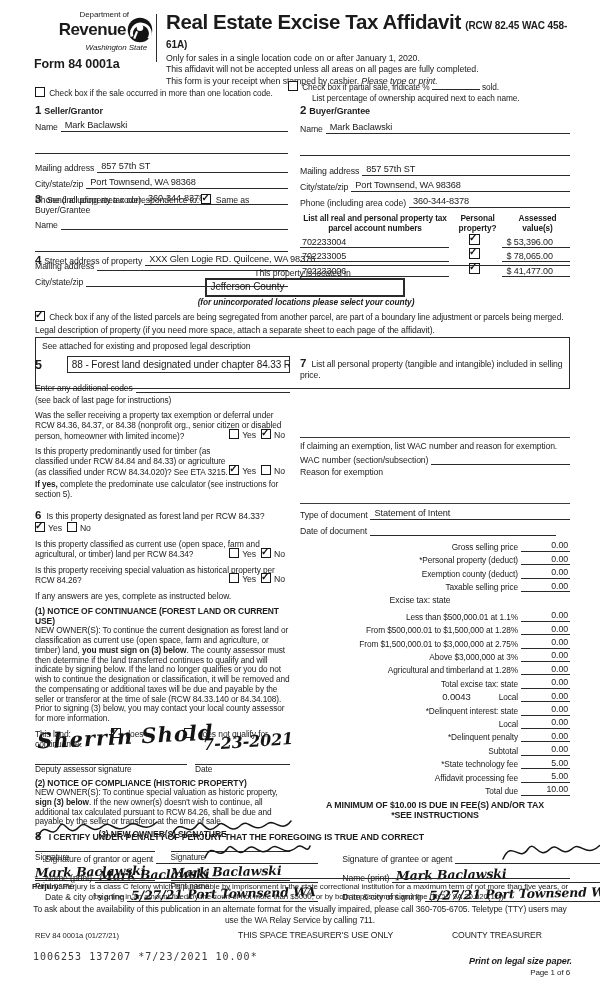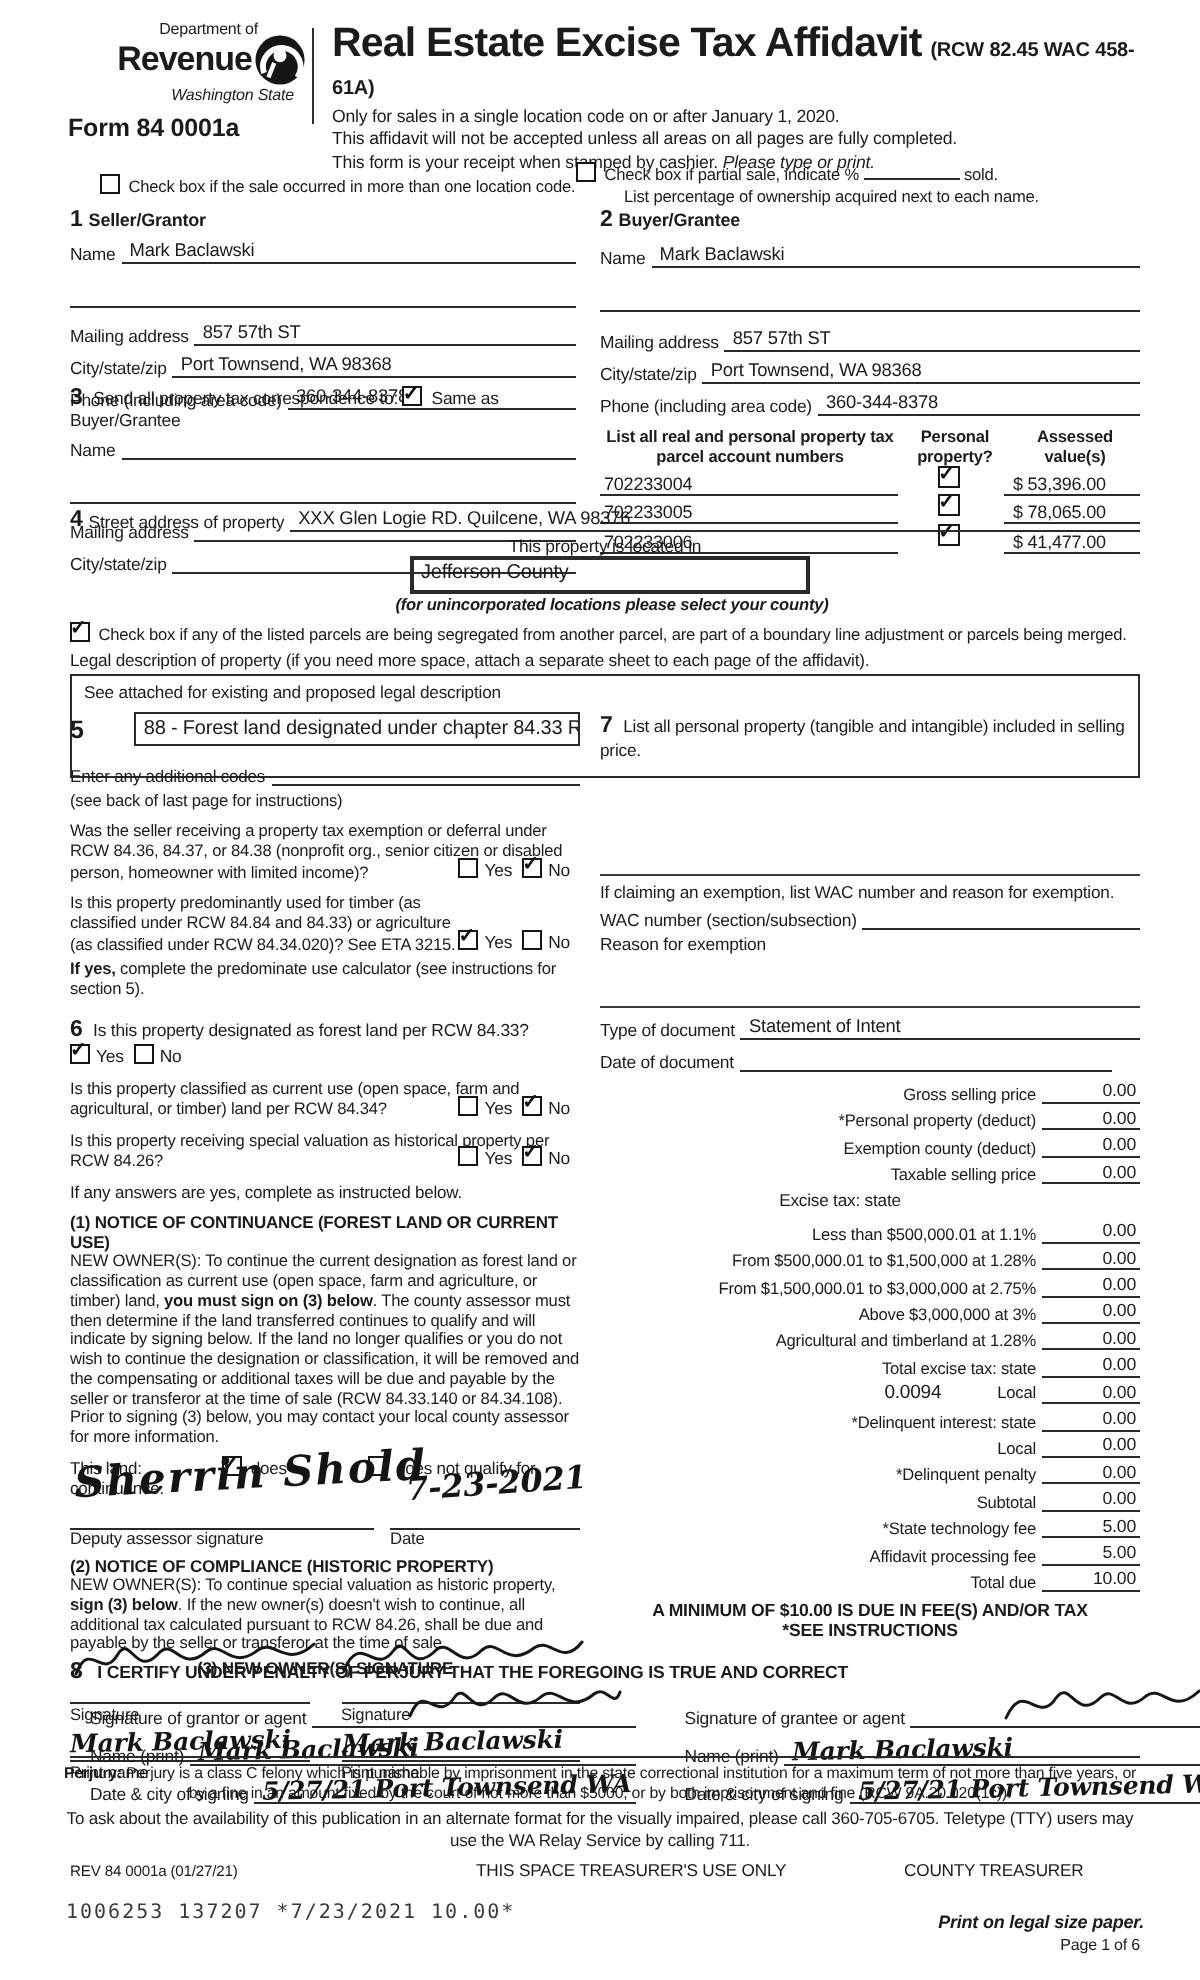--- a/index.html
+++ b/index.html
@@ -68,21 +68,21 @@
       <span class="b" style="font-size:20.5px; letter-spacing:-0.4px;">Real Estate Excise Tax Affidavit</span>
       <span class="b" style="font-size:10px;">(RCW 82.45 WAC 458-61A)</span>
     </div>
     <div style="font-size:8.8px; line-height:1.3; margin-top:1px;">
       <div>Only for sales in a single location code on or after January 1, 2020.</div>
       <div>This affidavit will not be accepted unless all areas on all pages are fully completed.</div>
       <div><span>This form is your receipt when stamped by cashier. </span><span class="i">Please type or print.</span></div>
     </div>
   </div>
 
-  <div class="abs small" style="left:50px; top:87px; width:250px;">
+  <div class="abs small" style="left:35px; top:87px; width:250px;">
     <span class="cb"></span>
     <span>Check box if the sale occurred in more than one location code.</span>
   </div>
   <div class="abs small" style="left:288px; top:80px; width:284px;">
     <div>
       <span class="cb"></span>
       <span>Check box if partial sale, indicate %</span>
       <span class="uline" style="display:inline-block; width:48px; height:9px;"></span>
       <span>sold.</span>
     </div>
@@ -368,21 +368,21 @@
     <span class="fee-label">Agricultural and timberland at 1.28%</span>
     <span class="fee-fill">0.00</span>
   </div>
 
   <div class="fee-row">
     <span class="fee-label">Total excise tax: state</span>
     <span class="fee-fill">0.00</span>
   </div>
 
   <div class="fee-row">
-    <span class="fee-label"><span class="fee-prefix">0.0094</span>Local</span>
+    <span class="fee-label"><span class="fee-prefix">0.0043</span>Local</span>
     <span class="fee-fill">0.00</span>
   </div>
 
   <div class="fee-row">
     <span class="fee-label">*Delinquent interest: state</span>
     <span class="fee-fill">0.00</span>
   </div>
 
   <div class="fee-row">
     <span class="fee-label">Local</span>

